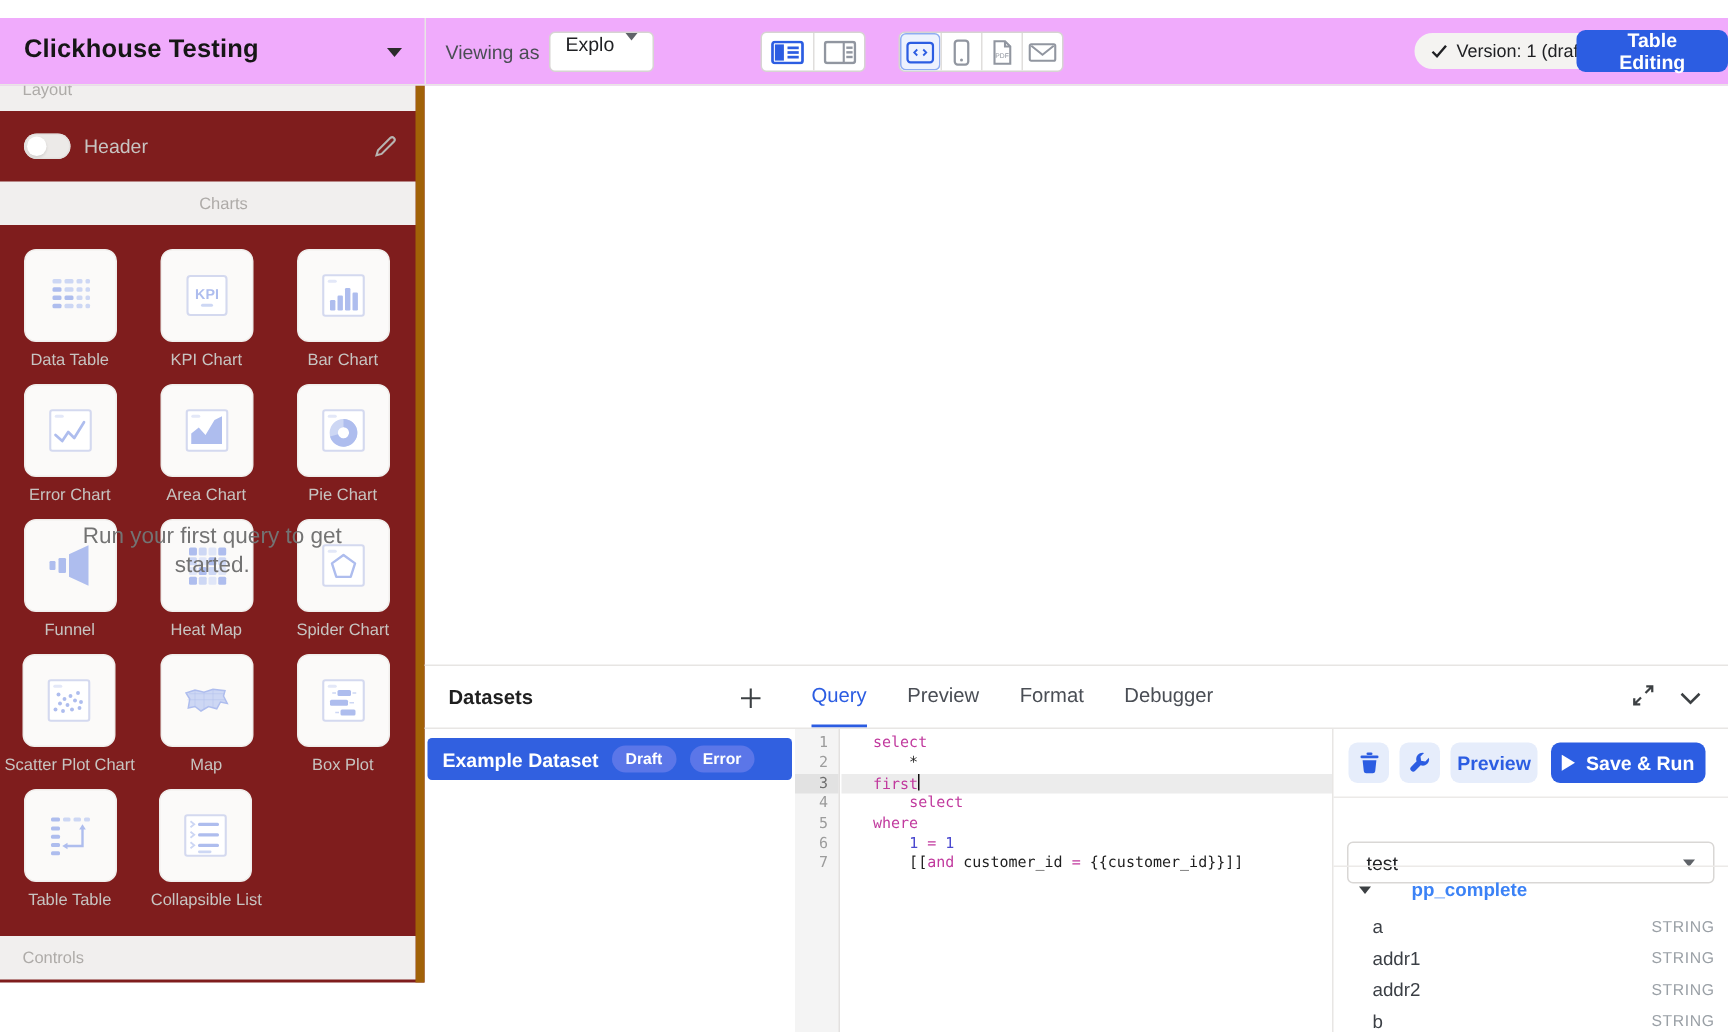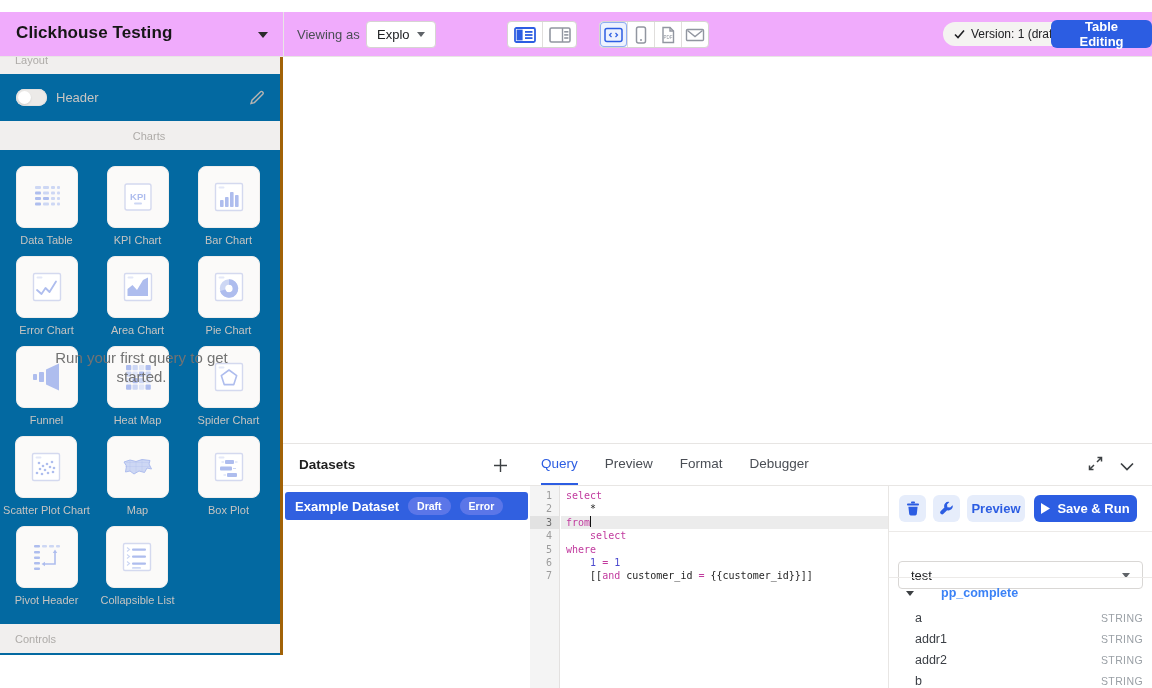--- a/index.html
+++ b/index.html
@@ -8,39 +8,39 @@
 
   
   #topbar { position:absolute; left:0; top:0; width:1152px; height:45px; background:#f0abfc;
     border-bottom:1px solid #e8e6e4; z-index:30;margin-top:12px; }
   #topbar .vdiv { position:absolute; left:283px; top:0; width:1px; height:44px; background:#e8e6e4; }
   #dash-title { position:absolute; left:16px; top:11px; font-size:17px; font-weight:700; color:#161616; letter-spacing:.1px; }
   #title-caret { position:absolute; left:258px; top:20px; width:0; height:0;
     border-left:5px solid transparent; border-right:5px solid transparent; border-top:6px solid #2b2b2b; }
   #viewing-as { position:absolute; left:297px; top:15px; font-size:13px; color:#4a4e54; }
   #explo-btn { position:absolute; left:366px; top:9px; height:27px; padding:0 10px; background:#fff;
-    border:1px solid #d6d4d2; border-radius:4px; display:flex; align-items:center; gap:7px;
+    border:1px solid #d6d4d2; border-radius:4px; display:flex; gap:7px;
     font-size:13px; color:#202124; cursor:pointer; }
   .caret-dn { width:0; height:0; border-left:4px solid transparent; border-right:4px solid transparent; border-top:5px solid #5f6368; }
   .segmented { position:absolute; top:9px; height:27px; display:flex; background:#fff;
     border:1px solid #d6d4d2; border-radius:4px; overflow:hidden; }
   .seg-cell { display:flex; align-items:center; justify-content:center; cursor:pointer; color:#9196a0; }
   .seg-cell + .seg-cell { border-left:1px solid #e0dedc; }
   #layout-seg { left:507px; } #layout-seg .seg-cell { width:34px; }
   #device-seg { left:599px; } #device-seg .seg-cell { width:27px; }
   .seg-cell.selected { background:#edf2fe; color:#2c5de2; box-shadow:inset 0 0 0 1px #8fadf2; border-radius:4px; }
   #version-pill { position:absolute; left:943px; top:10px; height:24px; padding:0 11px; border-radius:12px;
     background:#f4f3f1; display:flex; align-items:center; gap:6px; font-size:12px; color:#202124; cursor:pointer; }
   #done-btn { position:absolute; left:1051px; top:8px; height:28px; padding:0 12px; border:none; border-radius:6px;
     background:#2c5de2; color:#fff; font-size:13px; font-weight:700; font-family:inherit; cursor:pointer;
     display:flex; align-items:center; }
 
   
-  #sidebar { position:absolute; left:0; top:45px; width:283px; height:610px; background:#0369a1;
-    border-right:3px solid #a16207; z-index:5; overflow:hidden; }
+  #sidebar { position:absolute; left:0; top:45px; width:283px; height:610px; background:#7f1d1d;
+    border-right:6px solid #a16207; z-index:5; overflow:hidden; }
   .section-strip { position:absolute; left:0; width:283px; height:29px; background:#f1efee;
     display:flex; align-items:center; padding-left:15px; font-size:11px; color:#aeaba8; }
   #strip-layout { top:0; } #strip-charts { top:76px;justify-content:center; } #strip-controls { top:579px; }
   #header-row { position:absolute; left:0; top:29px; width:283px; height:47px; display:flex; align-items:center; }
   #header-toggle { margin-left:16px; width:31px; height:17px; border-radius:9px; background:#eceae8;
     position:relative; cursor:pointer; box-shadow:inset 0 0 0 1px #e3e1df; }
   #header-toggle .knob { position:absolute; left:2px; top:2px; width:13px; height:13px; border-radius:50%;
     background:#fff; box-shadow:0 1px 2px rgba(0,0,0,.12); }
   #header-label { margin-left:9px; font-size:13px; color:#c8c5c2; }
   #header-edit { position:absolute; right:18px; top:15px; cursor:pointer; }
@@ -84,21 +84,21 @@
   #collapse-btn { position:absolute; left:1119px; top:458px; cursor:pointer; }
 
   
   #editor { position:absolute; left:530px; top:486px; width:358px; height:202px; background:#fff;
     font-family:"DejaVu Sans Mono", monospace; font-size:10px; line-height:13.4px; overflow:hidden; }
   #sql-gutter { position:absolute; left:0; top:0; width:30px; height:202px; background:#f4f4f4;
     border-right:1px solid #e3e1e0; padding-top:3px; }
   .gut-num { height:13.4px; text-align:right; padding-right:7px; color:#9c9c9c; }
   .gut-num.active { background:#e2e2e2; color:#6e6e6e; }
   #sql-code { position:absolute; left:31px; top:3px; right:0; cursor:text; }
-  .cm-line { height:13.4px; white-space:pre; padding-left:5px; color:#1f1f1f; }
+  .cm-line { height:13.4px; white-space:pre; padding-left:21px; color:#1f1f1f; }
   .cm-line.active { background:#ececec; }
   .tok-kw { color:#c13a9e; } .tok-num { color:#4b49cf; } .tok-pl { color:#1f1f1f; }
   .cursor { display:inline-block; width:1px; height:11px; background:#111; vertical-align:-1px; }
 
   
   #right-panel { position:absolute; left:888px; top:486px; width:264px; height:202px; background:#fff;
     border-left:1px solid #e8e6e4; }
   .icon-btn { position:absolute; top:9px; width:27px; height:27px; border:none; border-radius:6px; background:#e6edfb;
     color:#2c5de2; display:flex; align-items:center; justify-content:center; cursor:pointer; }
   #trash-btn { left:10px; } #wrench-btn { left:44px; }
@@ -391,21 +391,21 @@
             <rect x="27" y="6" width="4" height="2.6" rx="1" fill="#cdd7f4"></rect>
    <rect x="5" y="12" width="6" height="2.6" rx="1" fill="#aebdee"></rect>
             <rect x="5" y="17.5" width="6" height="2.6" rx="1" fill="#aebdee"></rect>
             <rect x="5" y="23" width="6" height="2.6" rx="1" fill="#aebdee"></rect>
             <rect x="5" y="28.5" width="6" height="2.6" rx="1" fill="#aebdee"></rect>
    <path d="M26 13 V25 H15" fill="none" stroke="#aebdee" stroke-width="1.6"></path>
             <polygon points="26,10.5 23.8,14 28.2,14" fill="#aebdee"></polygon>
             <polygon points="12.5,25 16,22.8 16,27.2" fill="#aebdee"></polygon>
           </svg>
         </div>
-    <div class="tile-label">Pivot Header</div>
+    <div class="tile-label">Table Table</div>
       </div>
       <div class="tile-cell">
         <div class="tile">
           <svg width="36" height="36" viewBox="0 0 36 36">
             <rect x="4.5" y="4.5" width="27" height="27" rx="1.5" fill="#fff" stroke="#d4d9ef" stroke-width="1.4"></rect>
    <path d="M8 8.5 l2.5 2 -2.5 2" fill="none" stroke="#cdd7f4" stroke-width="1.2"></path>
             <rect x="13" y="9.5" width="14" height="2.2" rx="1" fill="#aebdee"></rect>
    <path d="M8 15.5 l2.5 2 -2.5 2" fill="none" stroke="#cdd7f4" stroke-width="1.2"></path>
             <rect x="13" y="16.5" width="14" height="2.2" rx="1" fill="#aebdee"></rect>
    <path d="M8 22.5 l2.5 2 -2.5 2" fill="none" stroke="#cdd7f4" stroke-width="1.2"></path>
@@ -494,21 +494,21 @@
       <div class="gut-num">2</div>
       <div class="gut-num active">3</div>
       <div class="gut-num">4</div>
       <div class="gut-num">5</div>
       <div class="gut-num">6</div>
       <div class="gut-num">7</div>
     </div>
   <div id="sql-code">
       <div class="cm-line"><span class="tok-kw">select</span></div>
       <div class="cm-line"><span class="tok-pl">    *</span></div>
-      <div class="cm-line active"><span class="tok-kw">from</span><span class="cursor"></span></div>
+      <div class="cm-line active"><span class="tok-kw">first</span><span class="cursor"></span></div>
       <div class="cm-line"><span class="tok-pl">    </span><span class="tok-kw">select</span></div>
       <div class="cm-line"><span class="tok-kw">where</span></div>
       <div class="cm-line"><span class="tok-pl">    </span><span class="tok-num">1</span><span class="tok-pl"> </span><span class="tok-kw">=</span><span class="tok-pl"> </span><span class="tok-num">1</span></div>
       <div class="cm-line"><span class="tok-pl">    [[</span><span class="tok-kw">and</span><span class="tok-pl"> customer_id </span><span class="tok-kw">=</span><span class="tok-pl"> {{customer_id}}]]</span></div>
     </div>
 </div>
 
 <div id="right-panel">
   <button id="trash-btn" class="icon-btn">
     <svg width="14" height="15" viewBox="0 0 14 15" fill="#2c5de2">

